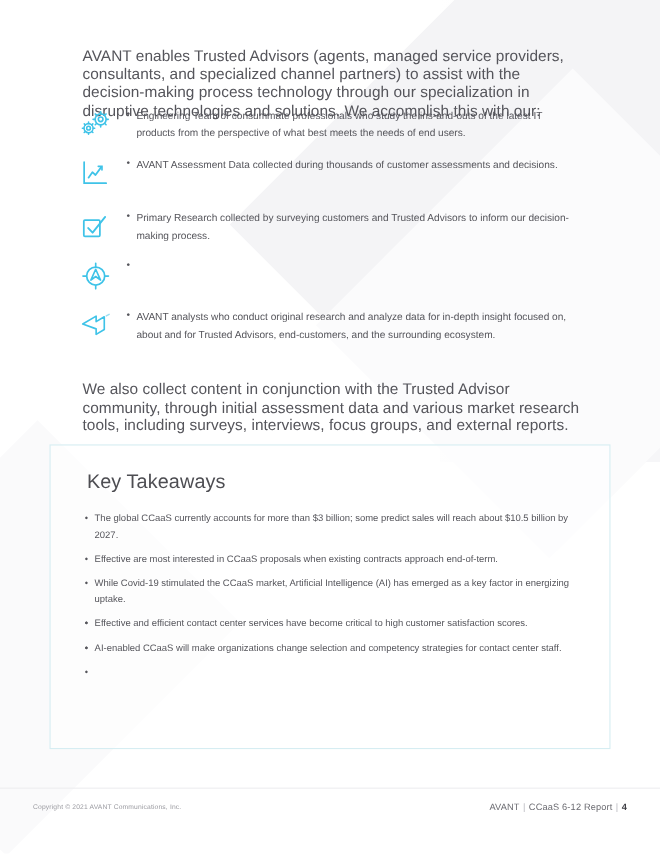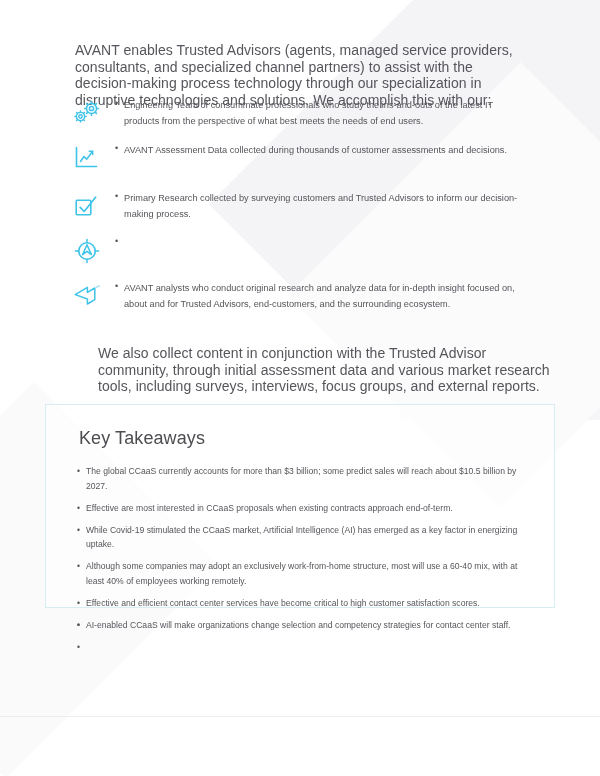--- a/index.html
+++ b/index.html
@@ -126,30 +126,29 @@
     color: #55555b;
     font-size: 9.2px;
     line-height: 15.5px;
   }
 
   .closing-block {
     position: absolute;
     left: 75px;
     top: 331px;
     width: 452px;
-    margin-left: 23px;
   }
 
   
   .takeaways-panel {
     position: absolute;
     left: 45px;
     top: 404px;
     width: 510px;
-    height: 204px;
+    height: 277px;
     box-sizing: border-box;
     border: 1px solid #d6edf2;
     background: rgba(255,255,255,0.55);
   }
   .takeaways-title {
     position: absolute;
     left: 33px;
     top: 23px;
     font-size: 18px;
     font-weight: 400;
@@ -316,32 +315,38 @@
       <div class="tk-item">
         <span class="bullet-dot">•</span><span>The global CCaaS currently accounts for more than $3 billion; some predict sales will reach about $10.5 billion by 2027.</span>
       </div>
       <div class="tk-item">
         <span class="bullet-dot">•</span><span>Effective are most interested in CCaaS proposals when existing contracts approach end-of-term.</span>
       </div>
       <div class="tk-item">
         <span class="bullet-dot">•</span><span>While Covid-19 stimulated the CCaaS market, Artificial Intelligence (AI) has emerged as a key factor in energizing uptake.</span>
       </div>
       <div class="tk-item">
-        <span class="bullet-dot">•</span><span>Although some companies may adopt an exclusively work-from-home structure, most will use a 60-40 mix, with at least 40% of employees working remotely.</span>
+        <span class="bullet-dot">•</span>
       </div>
       <div class="tk-item">
         <span class="bullet-dot">•</span><span>Effective and efficient contact center services have become critical to high customer satisfaction scores.</span>
       </div>
       <div class="tk-item">
         <span class="bullet-dot">•</span>
       </div>
       <div class="tk-item">
         <span class="bullet-dot">•</span><span>AI-enabled CCaaS will make organizations change selection and competency strategies for contact center staff.</span>
       </div>
       <div class="tk-item">
         <span class="bullet-dot">•</span>
       </div>
     </div>
   </div>
 
   <div class="footer-rule"></div>
+  <div class="footer">
+    <div class="footer-left">Copyright © 2021 AVANT Communications, Inc.</div>
+    <div class="footer-right">
+      <span class="lbl">AVANT</span><span class="sep">|</span><span class="lbl">CCaaS 6-12 Report</span><span class="sep">|</span><span class="pgnum">4</span>
+    </div>
+  </div>
 
 </div>
 
 </body></html>

